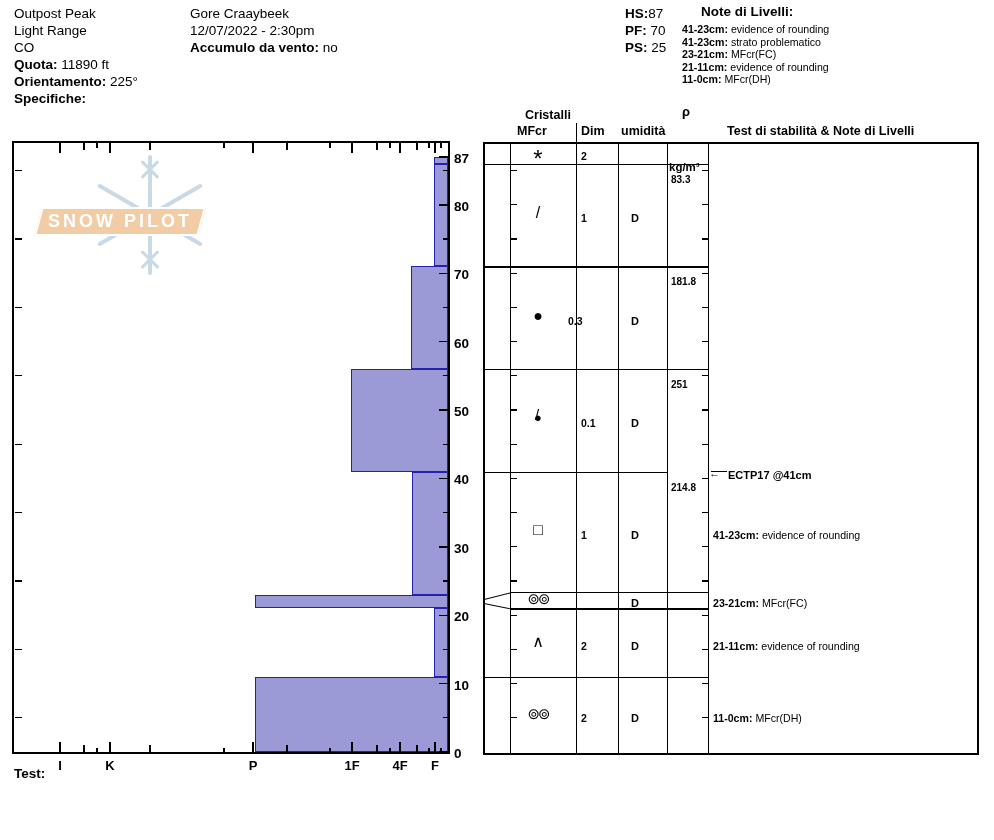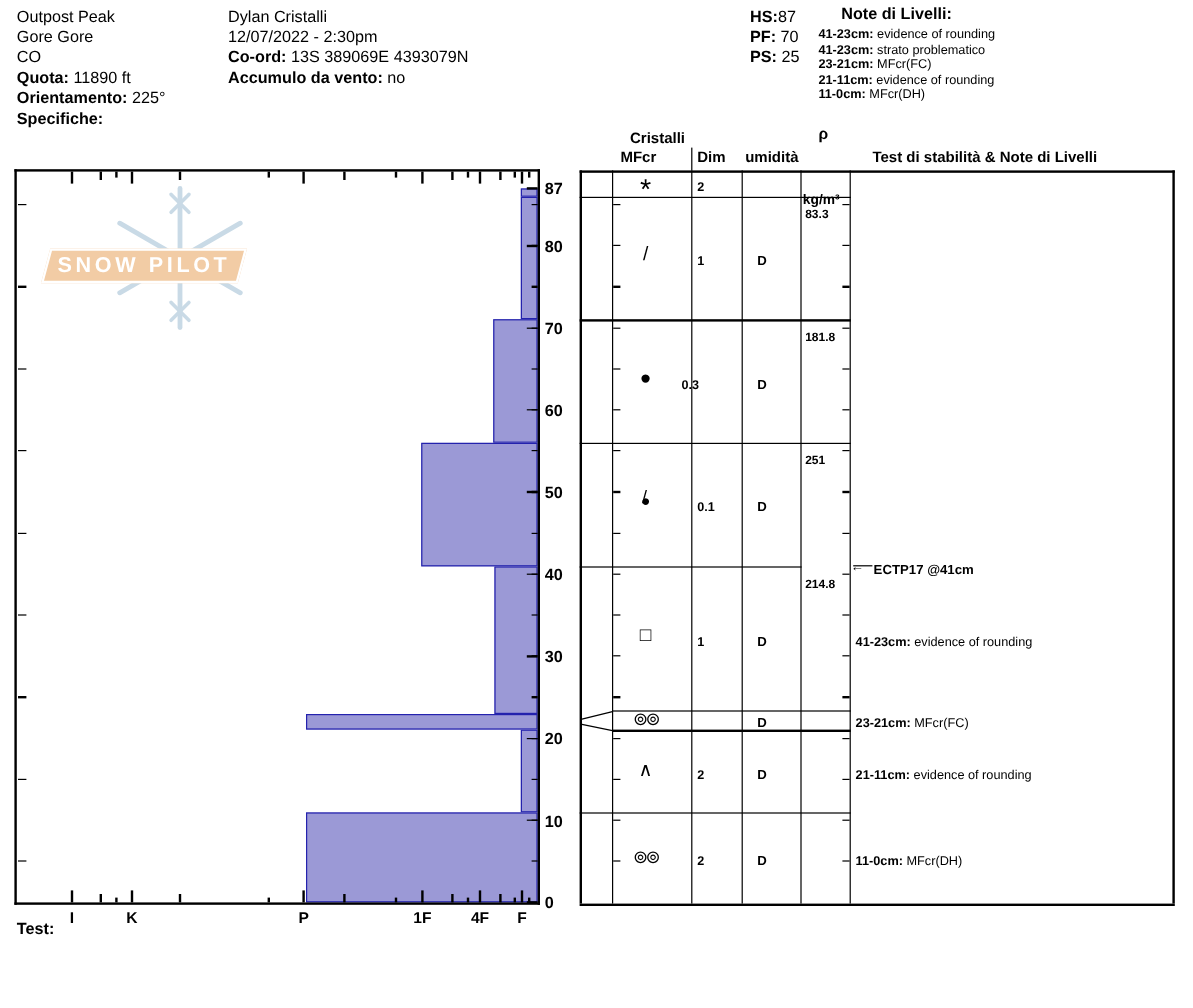--- a/index.html
+++ b/index.html
@@ -34,30 +34,29 @@
       <div class="abs flakearm" style="left:48px;top:63px;width:24px;height:3px;transform:rotate(90deg);"></div>
     </div>
     <div class="abs" style="left:3px;top:57px;width:160px;height:25px;background:#f2cca5;border:2px solid #ffffff;transform:skewX(-15deg);
                 display:flex;align-items:center;justify-content:center;">
       <span style="color:#fff;font-weight:bold;font-size:18px;letter-spacing:3px;transform:skewX(15deg);">SNOW PILOT</span>
     </div>
   </div>
 
   <div class="abs" id="hdr-col1" style="left:14px;top:5px;">
       <div class="hdrline">Outpost Peak</div>
-      <div class="hdrline">Gore Gore</div>
+      <div class="hdrline">Light Range</div>
       <div class="hdrline">CO</div>
       <div class="hdrline"><b>Quota:</b> 11890 ft</div>
       <div class="hdrline"><b>Orientamento:</b> 225°</div>
       <div class="hdrline"><b>Specifiche:</b></div>
     </div>
   <div class="abs" id="hdr-col2" style="left:190px;top:5px;">
-      <div class="hdrline">Dylan Cristalli</div>
+      <div class="hdrline">Gore Craaybeek</div>
       <div class="hdrline">12/07/2022 - 2:30pm</div>
-      <div class="hdrline"><b>Co-ord:</b> 13S 389069E 4393079N</div>
       <div class="hdrline"><b>Accumulo da vento:</b> no</div>
     </div>
   <div class="abs" id="hdr-col4" style="left:625px;top:5px;">
       <div class="hdrline"><b>HS:</b>87</div>
       <div class="hdrline"><b>PF:</b> 70</div>
       <div class="hdrline"><b>PS:</b> 25</div>
     </div>
 
   <div class="abs" style="left:675px;top:4px;">
     <div class="abs" style="left:26px;top:0;font-size:13.5px;font-weight:bold;white-space:nowrap;">Note di Livelli:</div>

